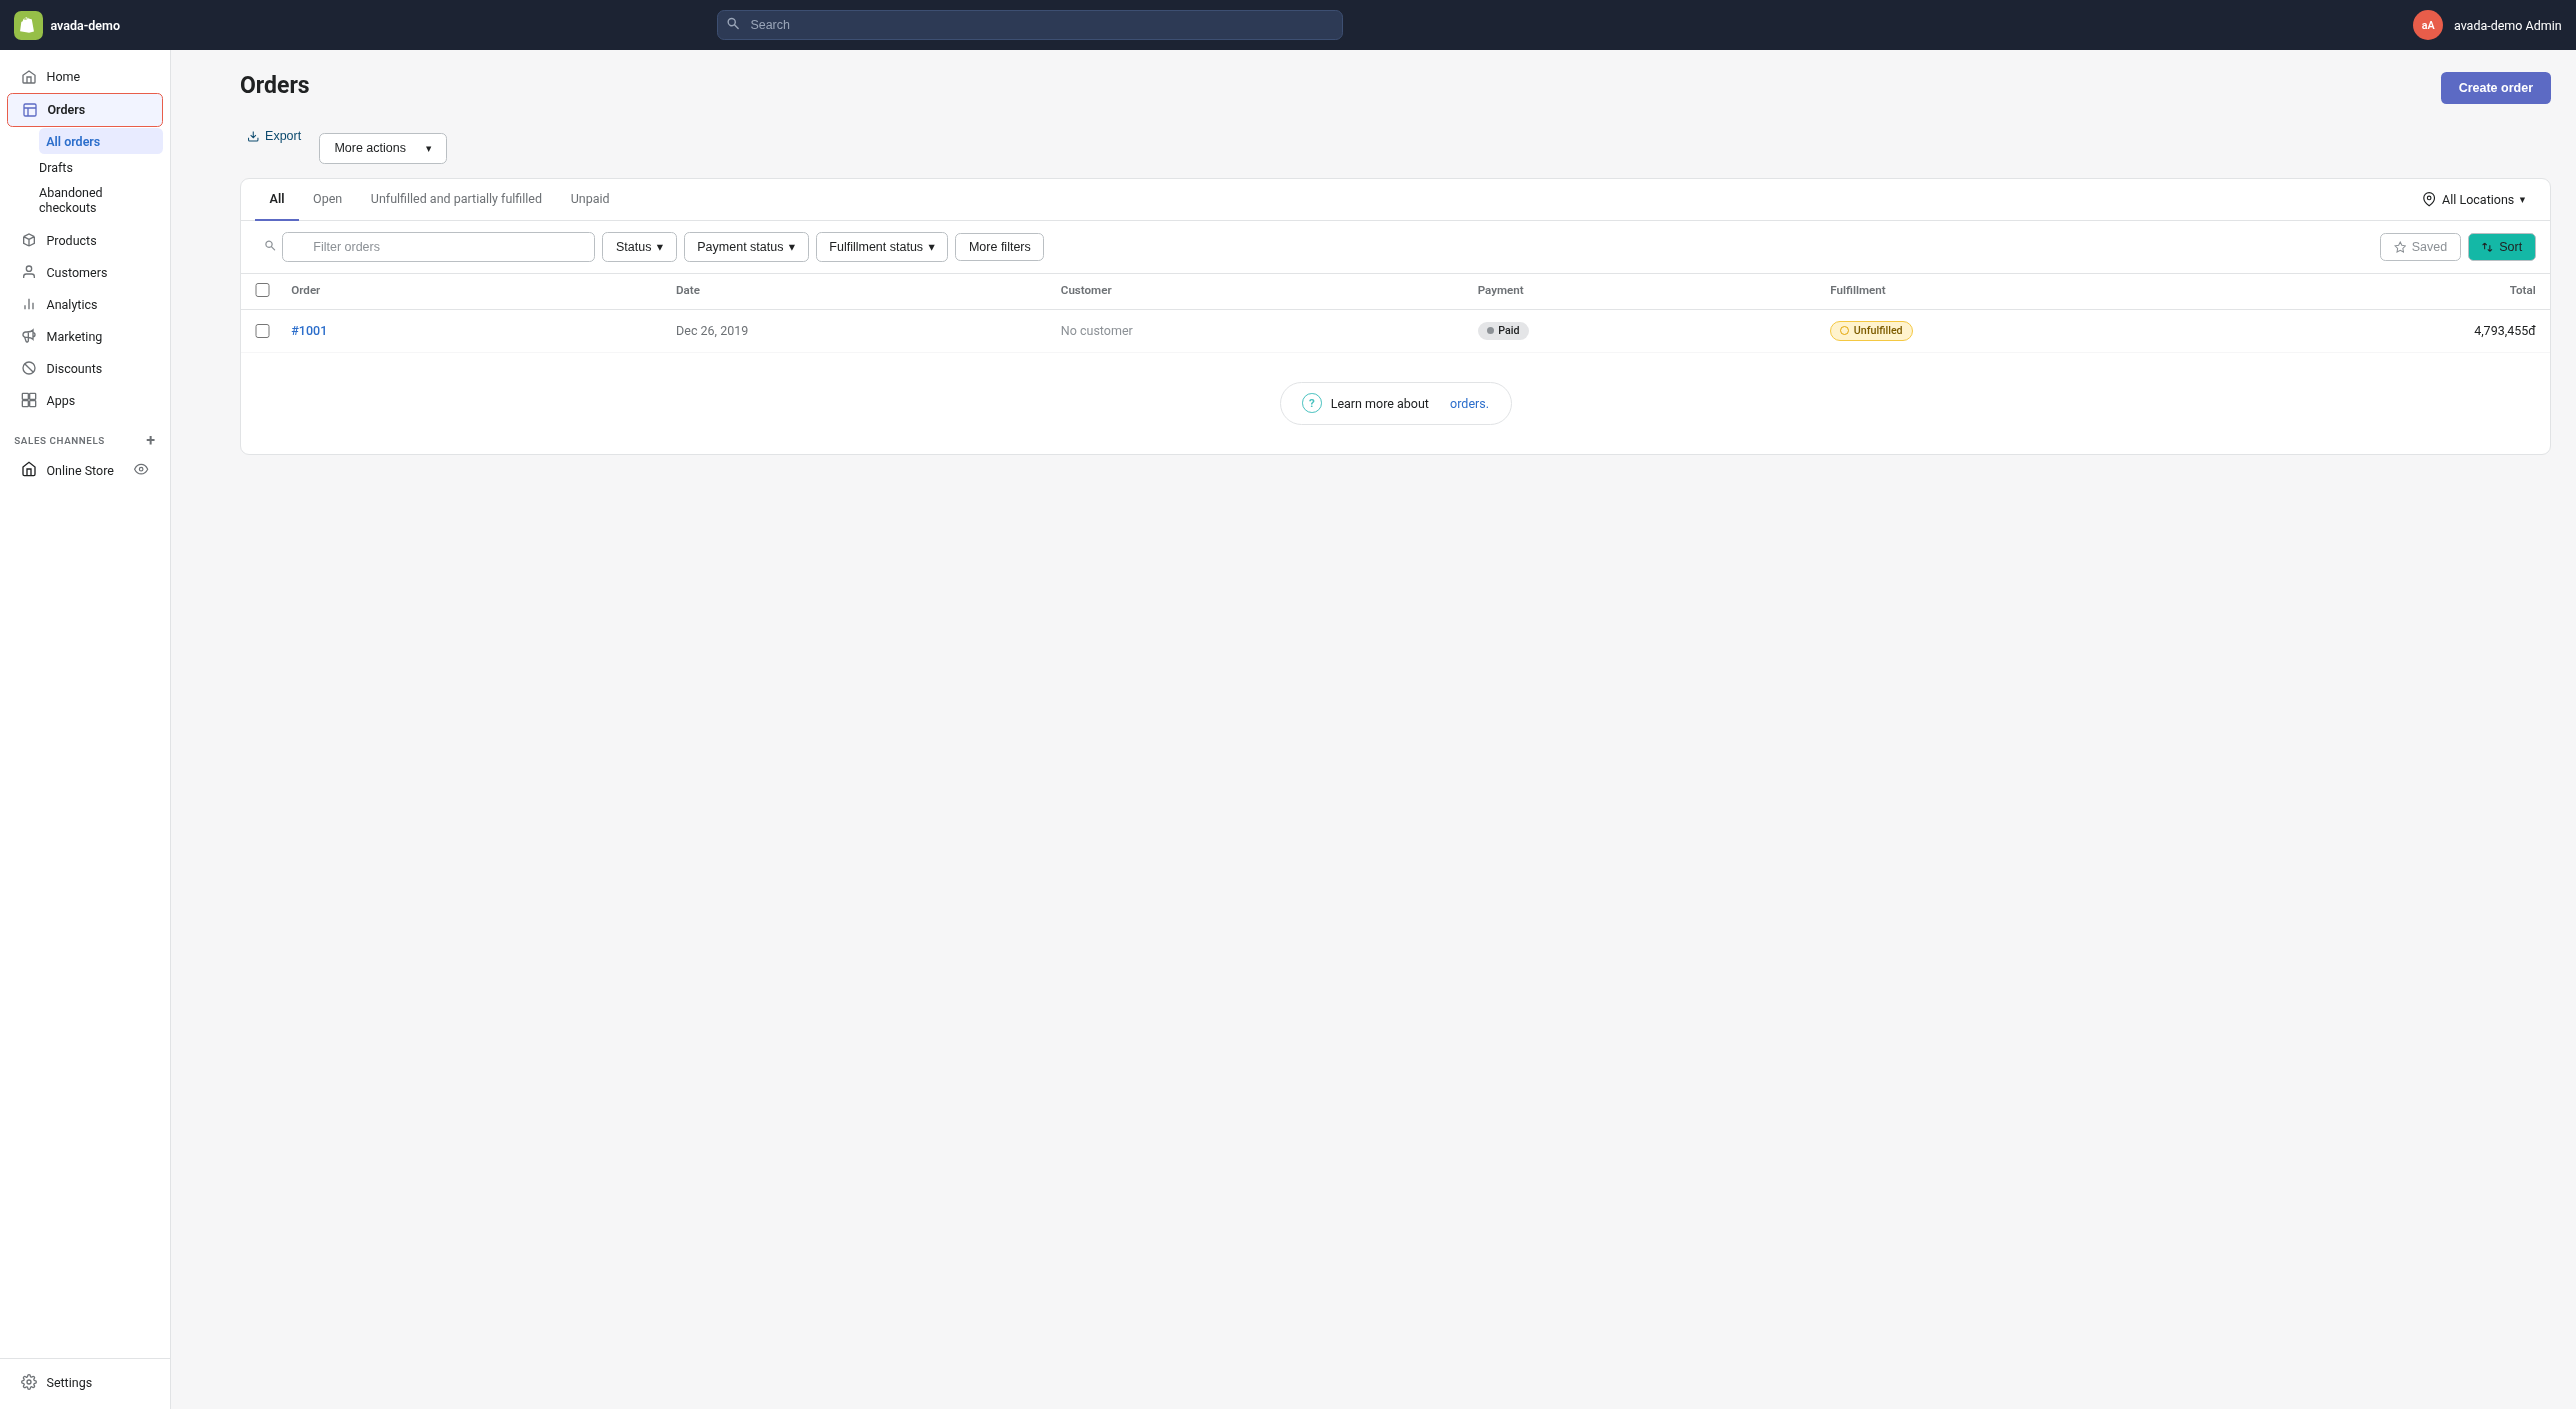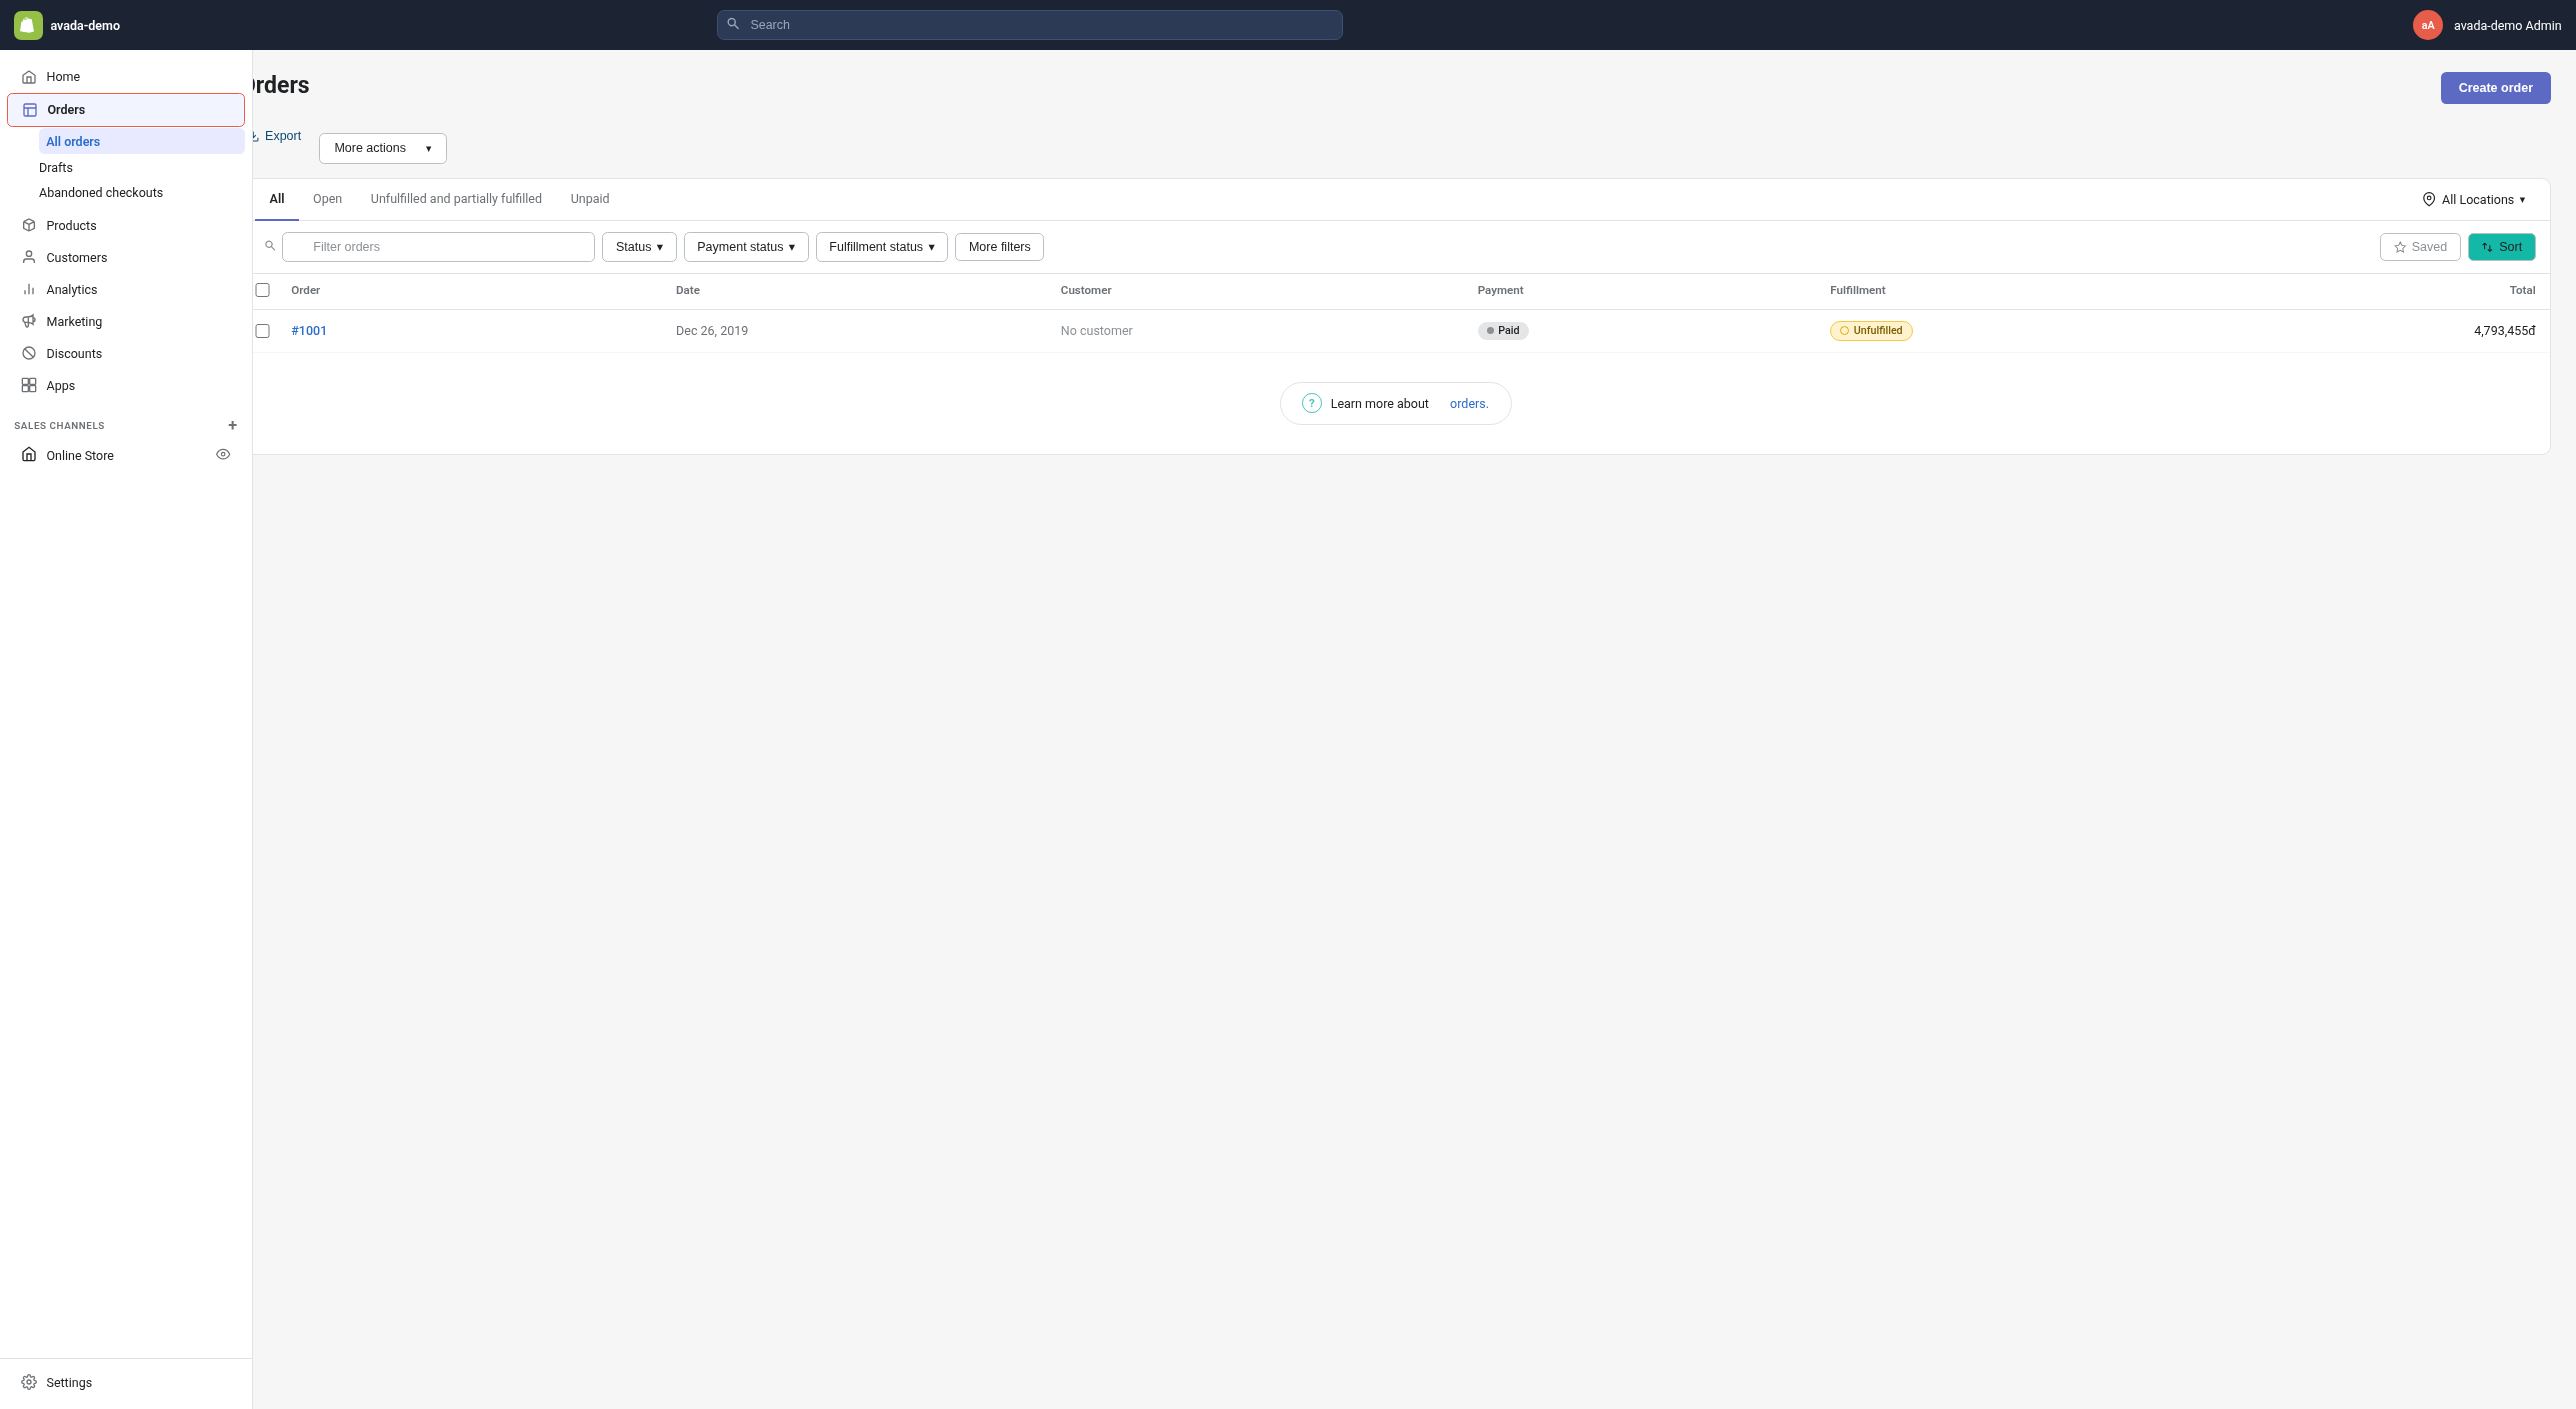--- a/index.html
+++ b/index.html
@@ -82,21 +82,21 @@
 
     
     .layout {
       display: flex;
       margin-top: 50px;
       min-height: calc(100vh - 50px);
     }
 
     
     .sidebar {
-      width: 253px;
+      width: 171px;
       background: #fff;
       border-right: 0.9px solid #e1e3e5;
       position: fixed;
       top: 50px;
       bottom: 0;
       left: 0;
       overflow-y: auto;
       padding: 10.7px 0;
       display: flex;
       flex-direction: column;

